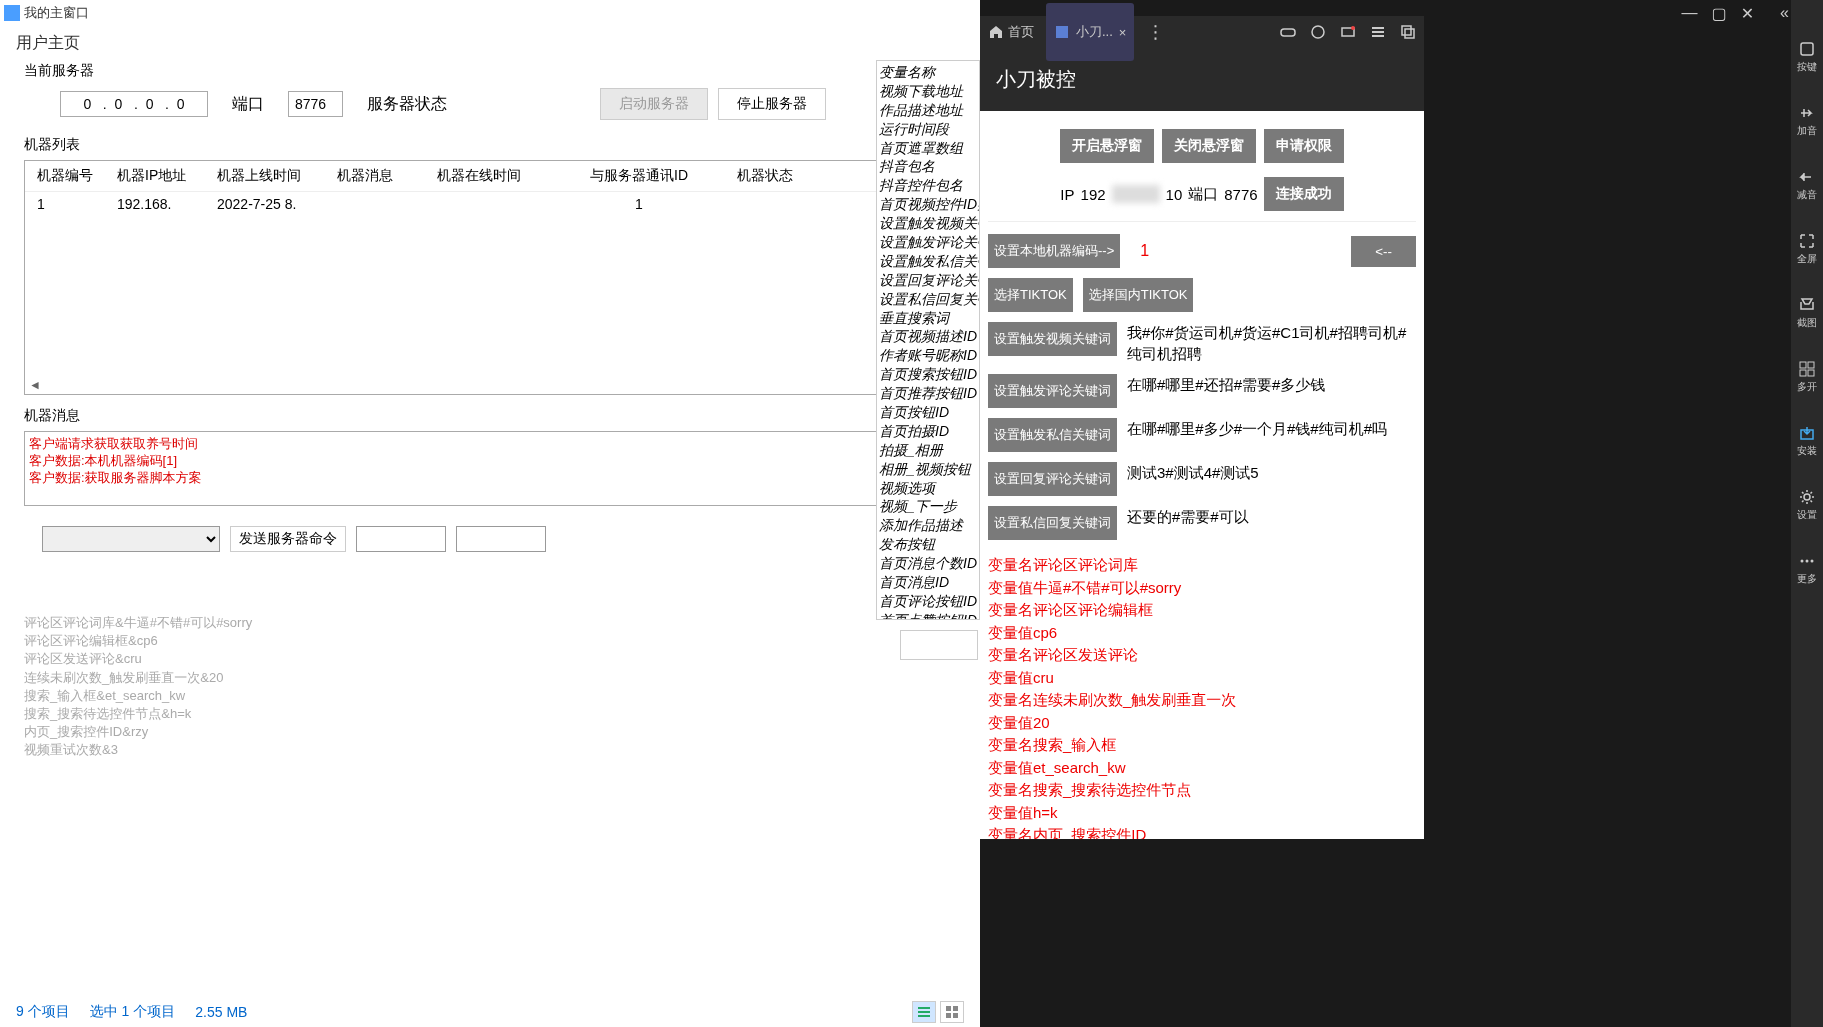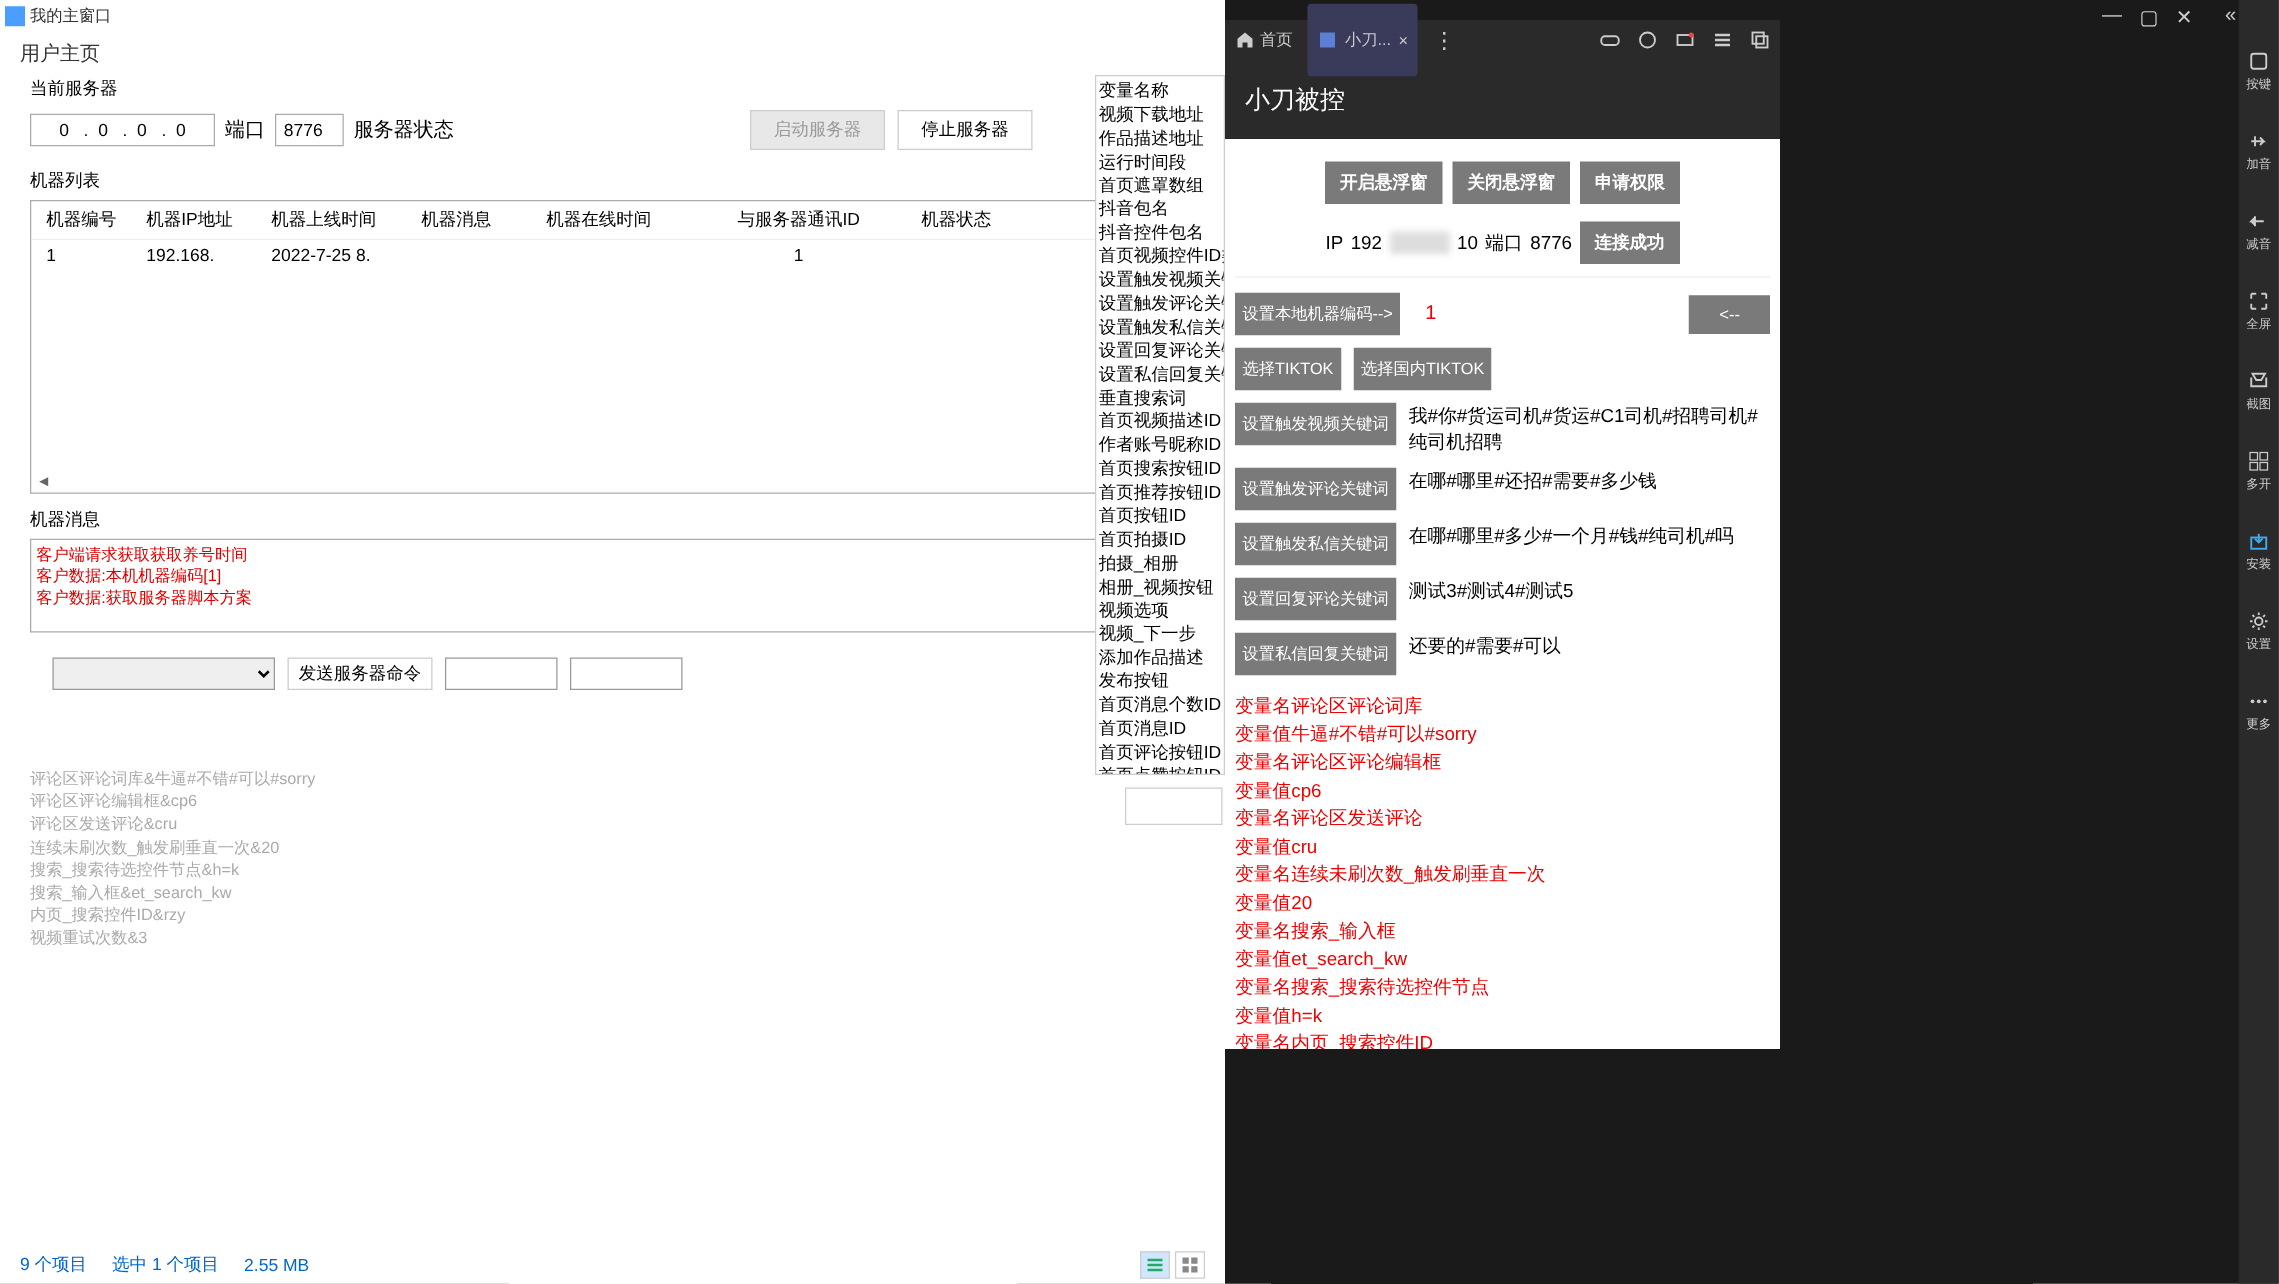--- a/index.html
+++ b/index.html
@@ -5,21 +5,21 @@
 * { margin: 0; padding: 0; box-sizing: border-box; font-family: "Microsoft YaHei", Arial, sans-serif; }
 body { background: #1a1a1a; width: 1823px; height: 1027px; overflow: hidden; position: relative; }
 
 
 .main-window { position: absolute; left: 0; top: 0; width: 980px; height: 1027px; background: #fff; }
 .title-bar { height: 25px; background: #fff; display: flex; align-items: center; padding-left: 4px; font-size: 13px; color: #333; }
 .app-icon { width: 16px; height: 16px; background: #4a9eff; margin-right: 4px; display: inline-block; }
 .page-header { padding: 8px 16px; font-size: 16px; color: #333; }
 .server-section { padding: 0 24px; }
 .server-label { font-size: 14px; margin-bottom: 8px; }
-.server-row { display: flex; align-items: center; gap: 8px; margin-bottom: 16px; }
+.server-row { display: flex; align-items: center; gap: 24px; margin-bottom: 16px; margin-left: 36px; }
 .ip-input { border: 1px solid #aaa; padding: 4px 6px; width: 148px; font-size: 14px; text-align: center; }
 .port-input { border: 1px solid #aaa; padding: 4px 6px; width: 55px; font-size: 14px; }
 .btn-grey { background: #e8e8e8; border: 1px solid #ccc; padding: 6px 18px; font-size: 14px; cursor: pointer; color: #999; }
 .btn-normal { background: #fff; border: 1px solid #ccc; padding: 6px 18px; font-size: 14px; cursor: pointer; }
 .server-buttons { margin-left: auto; display: flex; gap: 10px; margin-right: 130px; }
 .section-label { font-size: 14px; margin: 12px 0 6px 0; }
 .table-box { border: 1px solid #aaa; height: 235px; position: relative; overflow: hidden; }
 .table-header { display: flex; border-bottom: 1px solid #eee; padding: 6px 4px; font-size: 14px; }
 .table-row { display: flex; padding: 4px 4px; font-size: 14px; }
 .th, .td { padding: 0 8px; }
@@ -32,21 +32,21 @@
 .text-in { border: 1px solid #999; width: 90px; height: 26px; }
 .btn-send { border: 1px solid #ccc; background: #fff; padding: 2px 8px; font-size: 14px; }
 .grey-text { color: #aaa; font-size: 13px; line-height: 1.4; padding: 16px 24px 0 24px; margin-top: 46px; }
 .status-bar { position: absolute; bottom: 0; left: 0; right: 0; height: 30px; display: flex; align-items: center; padding: 0 16px; font-size: 14px; color: #0066cc; gap: 20px; background: #fff; }
 .view-toggle { margin-left: auto; display: flex; gap: 4px; }
 .view-btn { width: 24px; height: 22px; border: 1px solid #ccc; background: #fff; display: flex; align-items: center; justify-content: center; font-size: 12px; }
 .view-btn.active { background: #d0e6ff; }
 
 
 .var-panel { position: absolute; left: 876px; top: 60px; width: 104px; height: 560px; border: 1px solid #ccc; background: #fff; font-size: 14px; overflow: hidden; padding: 2px; }
-.var-panel div { white-space: nowrap; line-height: 1.35; }
+.var-panel div { white-space: nowrap; line-height: 1.35; font-style: italic; }
 .bottom-input { position: absolute; left: 900px; top: 630px; width: 78px; height: 30px; border: 1px solid #ccc; background: #fff; }
 
 
 .mobile-window { position: absolute; left: 980px; top: 16px; width: 444px; height: 820px; background: #1f1f1f; }
 .mobile-tabs { height: 32px; background: #2a2a2a; display: flex; align-items: center; padding: 0 8px; gap: 12px; color: #ccc; font-size: 13px; }
 .tab-home { display: flex; align-items: center; gap: 4px; cursor: pointer; }
 .tab-active { background: #3a3a5a; padding: 20px 8px; border-radius: 3px; display: flex; align-items: center; gap: 6px; justify-content: center; }
 .tab-icons-right { margin-left: auto; display: flex; gap: 14px; }
 .icon-sm { width: 16px; height: 16px; color: #ccc; cursor: pointer; }
 .mobile-header { background: #2a2a2a; padding: 18px 16px; color: #fff; font-size: 20px; }
@@ -141,22 +141,22 @@
       <input class="text-in" style="">
       <input class="text-in" style="">
     </div>
   </div>
 
   <div class="grey-text">
     <div>评论区评论词库&amp;牛逼#不错#可以#sorry</div>
     <div>评论区评论编辑框&amp;cp6</div>
     <div>评论区发送评论&amp;cru</div>
     <div>连续未刷次数_触发刷垂直一次&amp;20</div>
+    <div>搜索_输入框&amp;et_search_kw</div>
     <div>搜索_搜索待选控件节点&amp;h=k</div>
-    <div>搜索_输入框&amp;et_search_kw</div>
     <div>内页_搜索控件ID&amp;rzy</div>
     <div>视频重试次数&amp;3</div>
   </div>
 
   <div class="status-bar">
     <span>9 个项目</span>
     <span>选中 1 个项目</span>
     <span>2.55 MB</span>
     <div class="view-toggle">
       <div class="view-btn active">

